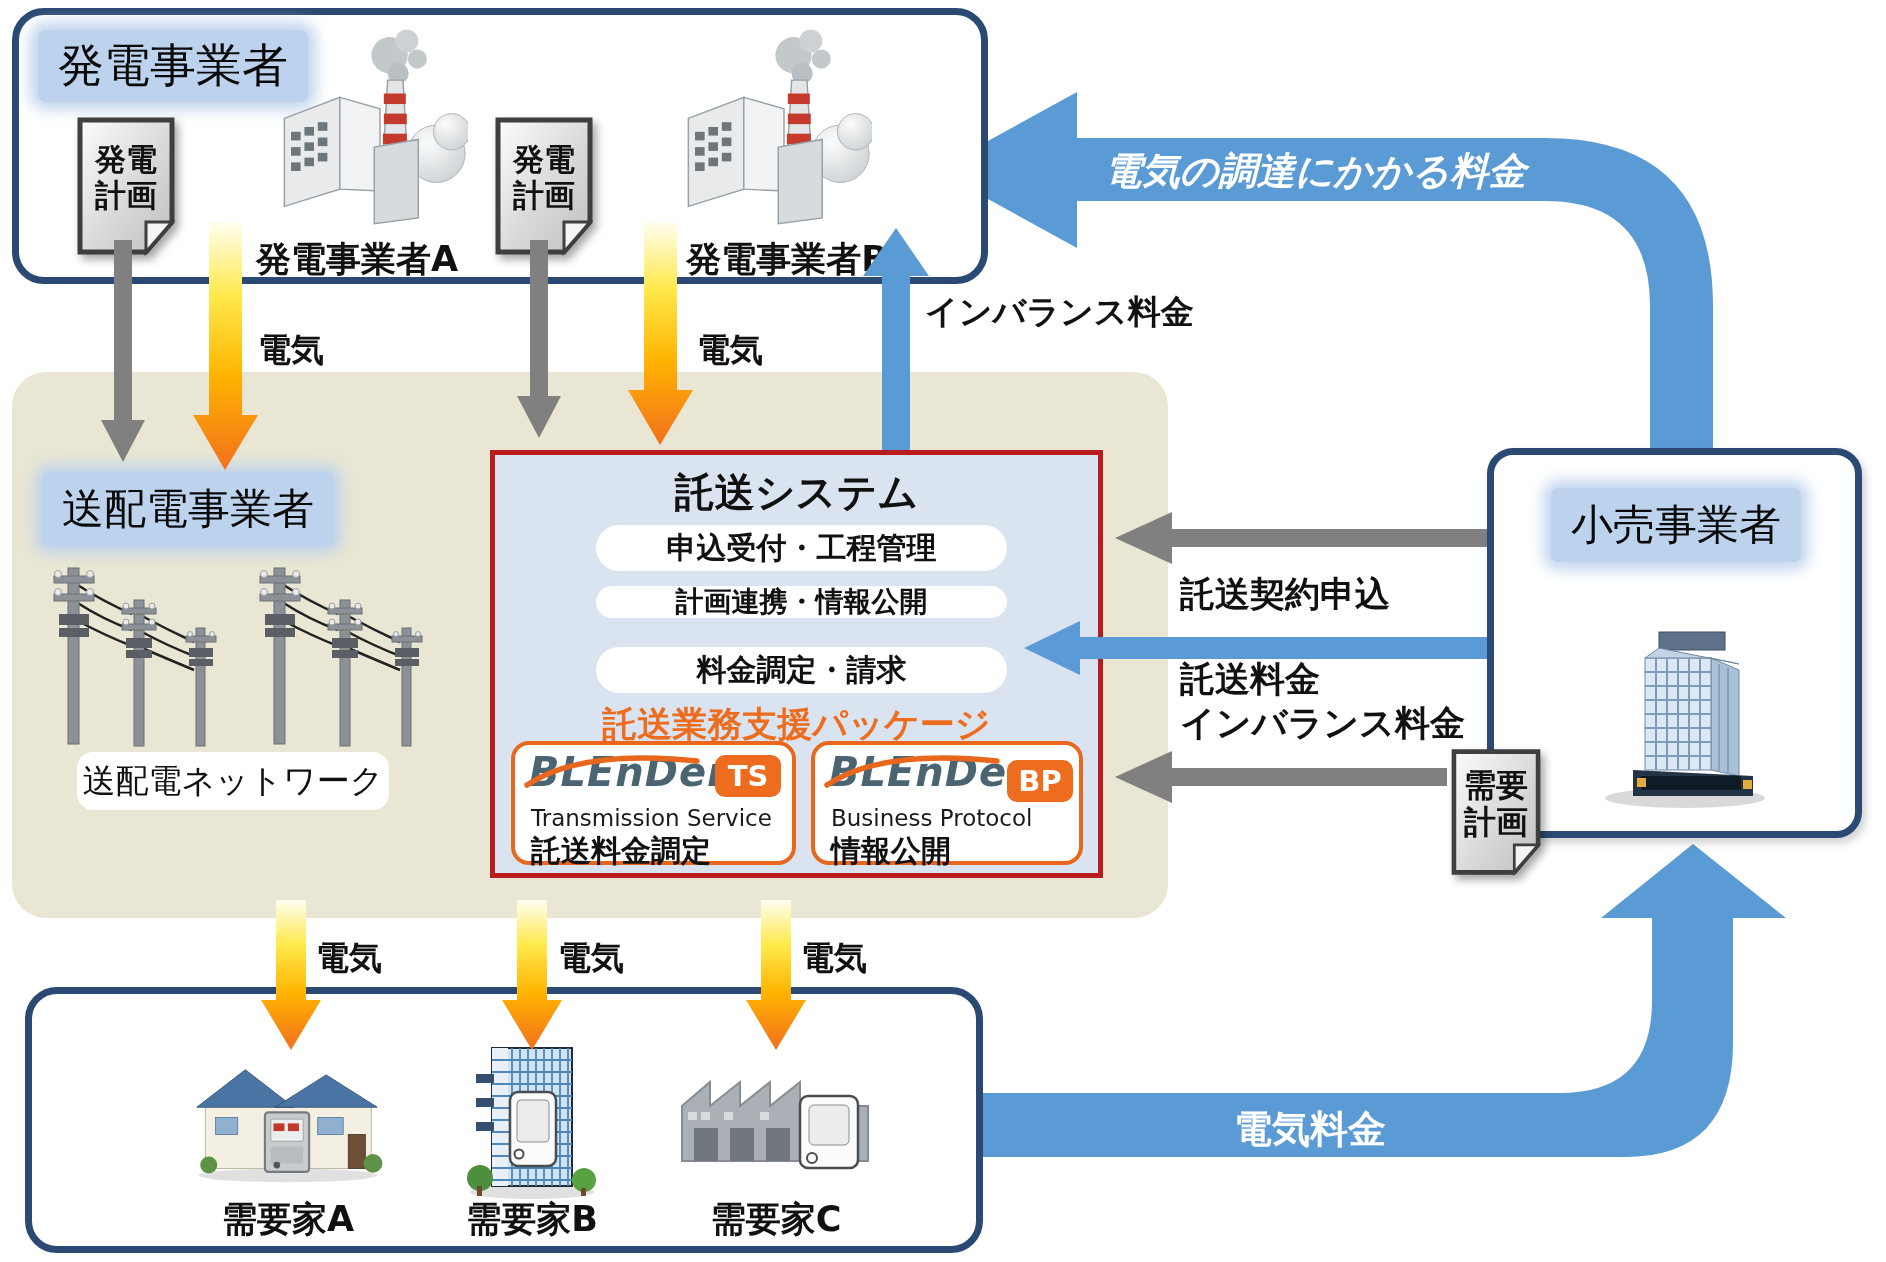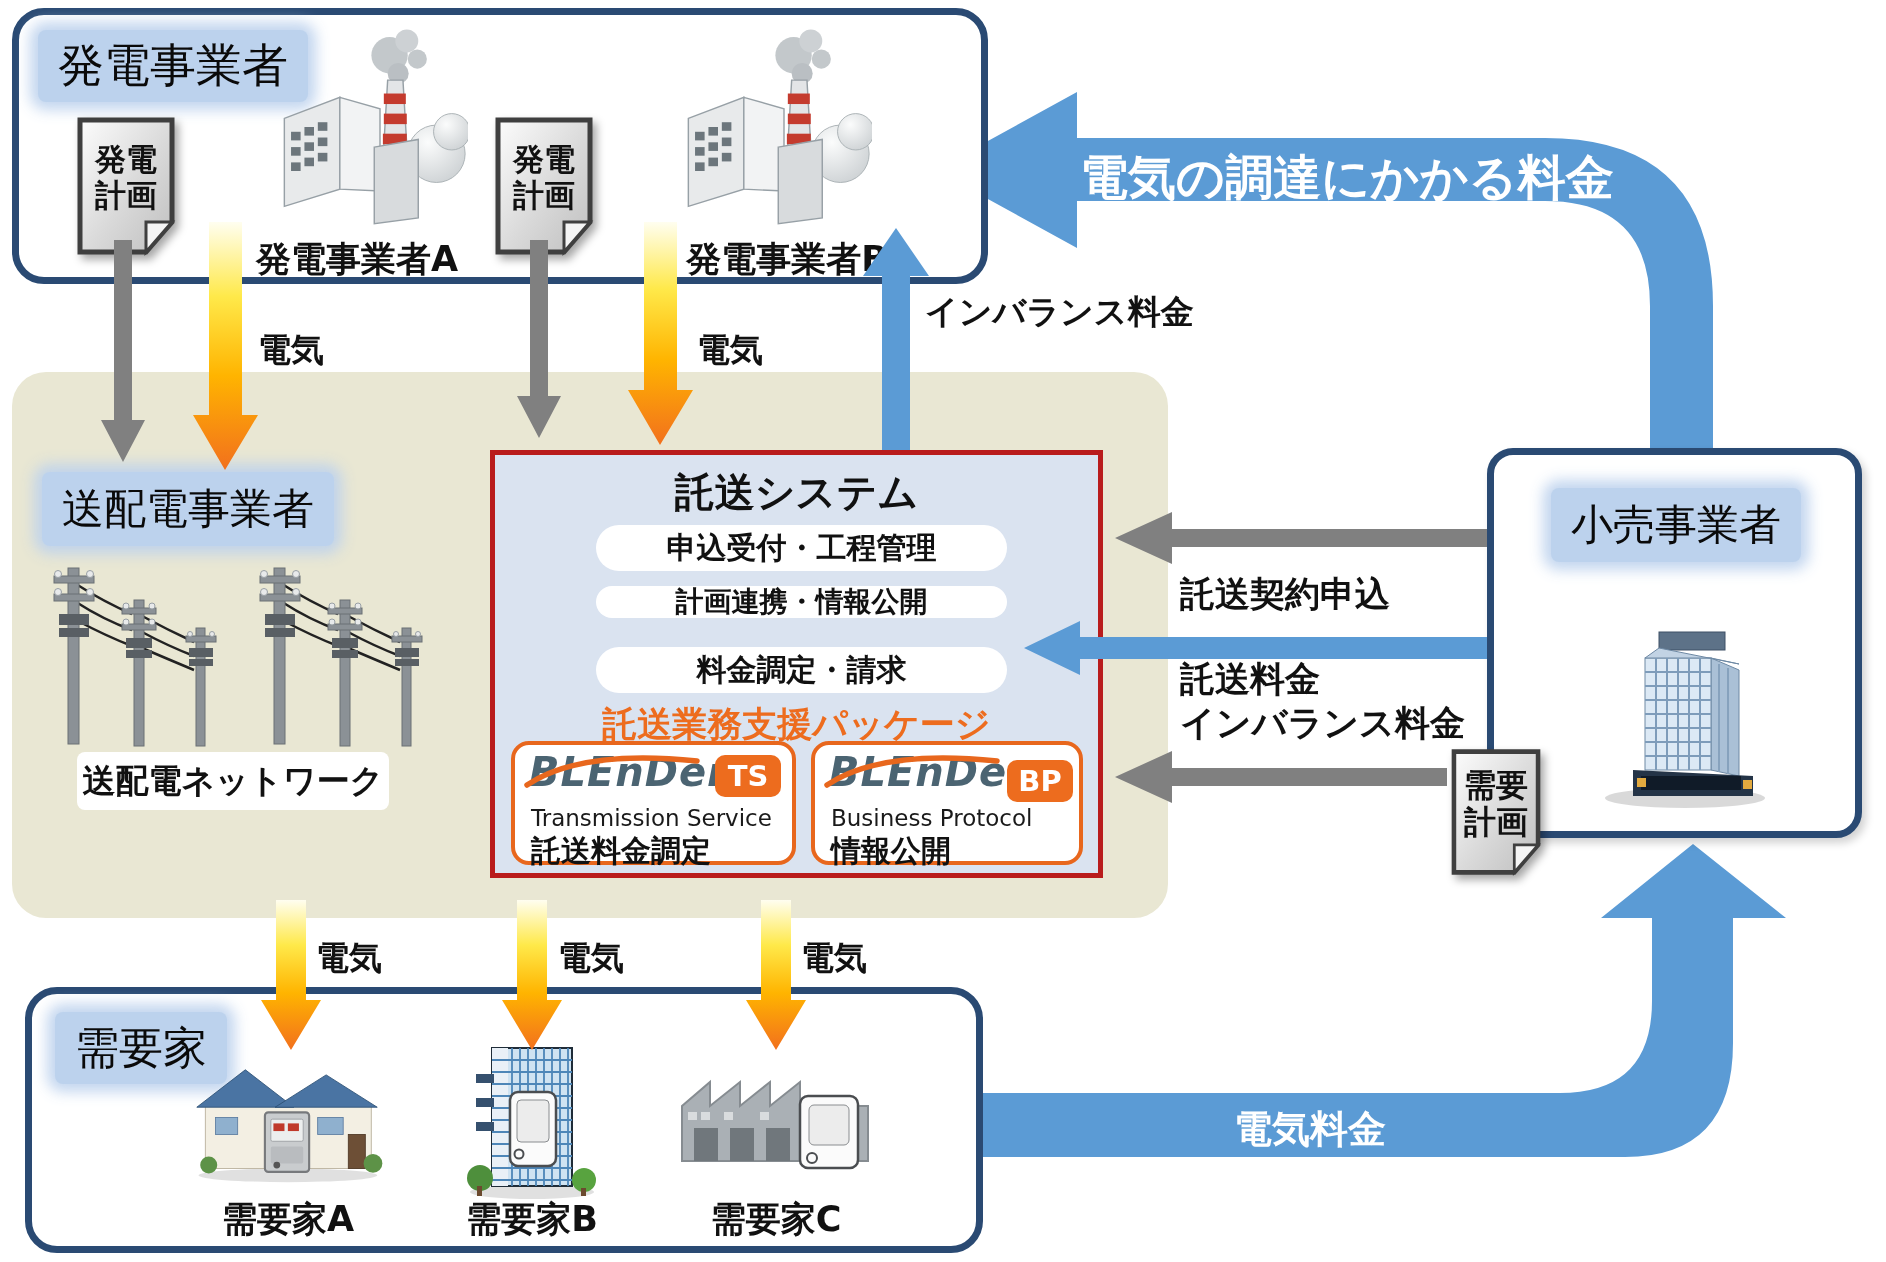--- a/index.html
+++ b/index.html
@@ -21,22 +21,22 @@
             align-items:center;justify-content:center;font-weight:600;line-height:1.15;}
   .pill{position:absolute;background:#fff;border-radius:26px;display:flex;align-items:center;
         justify-content:center;font-weight:600;color:#111;}
   .product{position:absolute;background:#fff;border:4px solid #e8671d;border-radius:18px;box-sizing:border-box;}
   .blender{position:absolute;font-style:italic;font-weight:800;color:#4b6472;font-size:40px;letter-spacing:1px;}
   .swoosh{position:absolute;pointer-events:none;}
   .badge{position:absolute;background:#ed6c1e;color:#fff;font-weight:800;border-radius:10px;
          display:flex;align-items:center;justify-content:center;font-size:29px;}
   .subtitle{position:absolute;font-size:23px;color:#1a1a1a;font-weight:500;white-space:nowrap;}
   .pdesc{position:absolute;font-size:30px;font-weight:800;color:#111;white-space:nowrap;}
-  .whitebox{position:absolute;background:#fff;border-radius:8px;display:flex;align-items:center;
-            justify-content:center;font-weight:700;}
+  .whitebox{position:absolute;background:#fff;border-radius:16px;display:flex;align-items:center;
+            justify-content:center;font-weight:400;}
   .center{transform:translateX(-50%);}
 </style>
 </head>
 <body>
 
 <div class="canvas">
 
   <svg width="0" height="0" style="position:absolute">
     <defs>
       <linearGradient id="elec" x1="0" y1="0" x2="0" y2="1">
@@ -273,21 +273,20 @@
     </div>
   </div>
 
   <div class="panel" style="left:1487px;top:448px;width:375px;height:390px;border-radius:26px;box-shadow:4px 5px 8px rgba(0,0,0,.18);"></div>
   <div class="hl center" style="left:1676px;top:488px;height:66px;font-size:42px;">小売事業者</div>
   <svg class="abs" style="left:1597px;top:618px;" width="175" height="195">
       <use href="#office"></use>
     </svg>
 
   <div class="panel" style="left:25px;top:987px;width:958px;height:266px;"></div>
-  <div class="hl" style="left:55px;top:1012px;height:64px;font-size:44px;">需要家</div>
   <svg class="abs" style="left:190px;top:1056px;" width="200" height="128" viewBox="0 0 235 150">
       <use href="#house"></use>
     </svg>
   <svg class="abs" style="left:462px;top:1040px;" width="140" height="160">
       <use href="#bldgB"></use>
     </svg>
   <svg class="abs" style="left:672px;top:1066px;" width="210" height="105">
       <use href="#factC"></use>
     </svg>
   <div class="jlabel center" style="left:288px;top:1196px;font-size:35px;">需要家A</div>
@@ -311,21 +310,21 @@
   <div class="doc" style="left:1445px;top:748px;width:102px;height:128px;">
     <svg width="102" height="128" viewBox="0 0 100 140">
         <use href="#paper"></use>
       </svg>
     <div class="doc-text" style="font-size:32px;">
       <span>需要</span>
       <span>計画</span>
     </div>
   </div>
 
-  <div class="flowlabel" style="left:1080px;top:146px;width:470px;font-size:48px;">電気の調達にかかる料金</div>
+  <div class="flowlabel" style="left:1080px;top:146px;width:470px;font-size:38px;font-style:italic;">電気の調達にかかる料金</div>
   <div class="flowlabel" style="left:1160px;top:1104px;width:300px;font-size:38px;">電気料金</div>
   <div class="jlabel" style="left:925px;top:290px;font-size:33px;">インバランス料金</div>
   <div class="jlabel" style="left:258px;top:328px;font-size:33px;">電気</div>
   <div class="jlabel" style="left:697px;top:328px;font-size:33px;">電気</div>
   <div class="jlabel" style="left:316px;top:936px;font-size:33px;">電気</div>
   <div class="jlabel" style="left:558px;top:936px;font-size:33px;">電気</div>
   <div class="jlabel" style="left:801px;top:936px;font-size:33px;">電気</div>
   <div class="jlabel" style="left:1180px;top:556px;font-size:35px;margin-top:15px;">託送契約申込</div>
   <div class="jlabel" style="left:1180px;top:656px;font-size:35px;">託送料金</div>
   <div class="jlabel" style="left:1180px;top:700px;font-size:35px;">インバランス料金</div>

